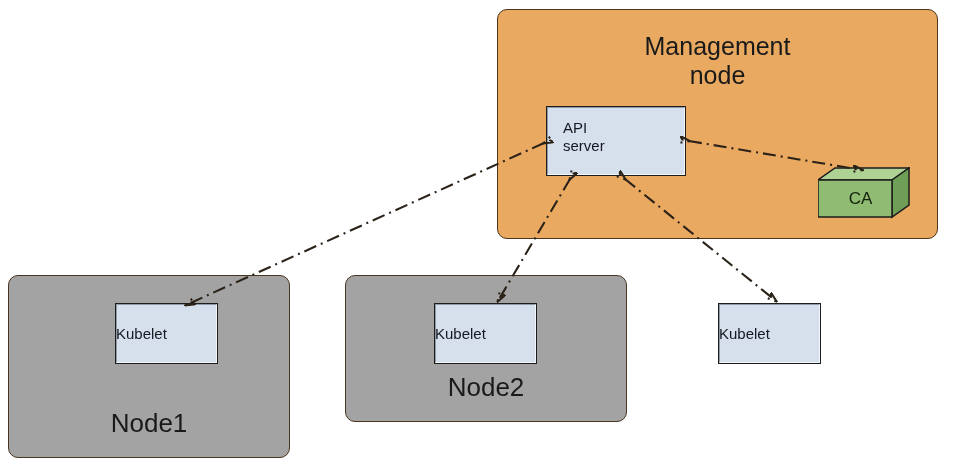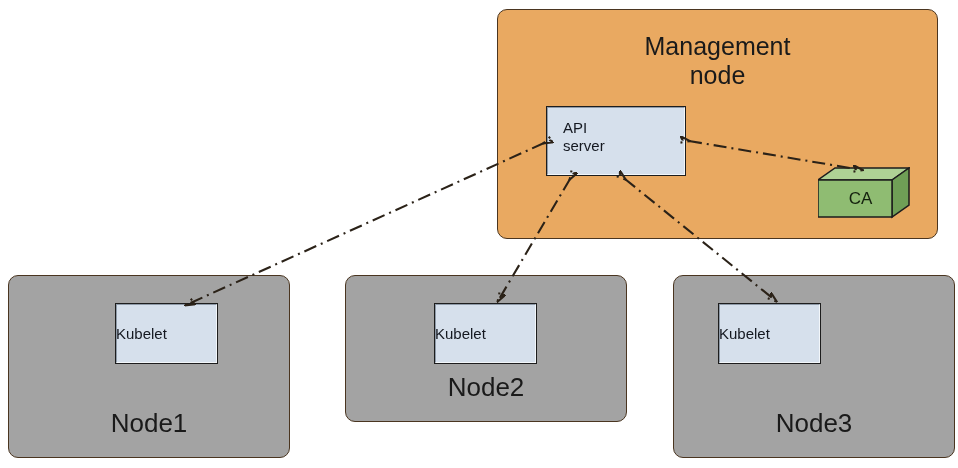--- a/index.html
+++ b/index.html
@@ -170,23 +170,20 @@
   </div>
 
   <div class="panel worker" style="left:345px; top:275px; width:282px; height:147px;">
     <div class="panel-title">Node2</div>
   </div>
   <div class="bezel" style="left:434px; top:303px; width:103px; height:61px; z-index:20;">
     <div class="bezel-inner"></div>
     <div class="bezel-label center">Kubelet</div>
   </div>
 
-  <div class="panel worker" style="left:673px; top:275px; width:282px; height:183px;">
-    <div class="panel-title">Node3</div>
-  </div>
   <div class="bezel" style="left:718px; top:303px; width:103px; height:61px; z-index:20;">
     <div class="bezel-inner"></div>
     <div class="bezel-label center">Kubelet</div>
   </div>
 
   <svg id="links" viewBox="0 0 958 468">
     <defs>
       <marker id="ah" markerWidth="11" markerHeight="11" refX="9.2" refY="4" orient="auto" markerUnits="userSpaceOnUse">
         <path d="M0,0.6 L10,4 L0,7.4 L2.6,4 Z" fill="#2b2218" stroke="none"></path>
       </marker>

